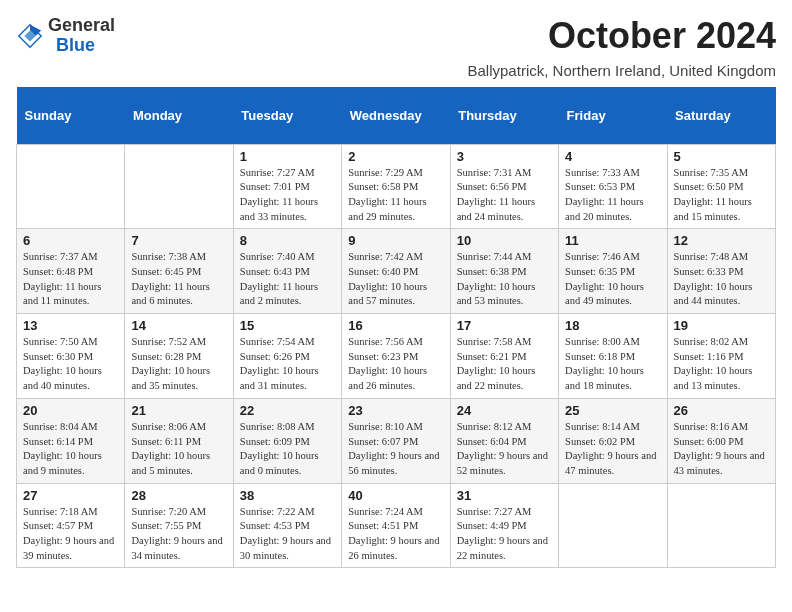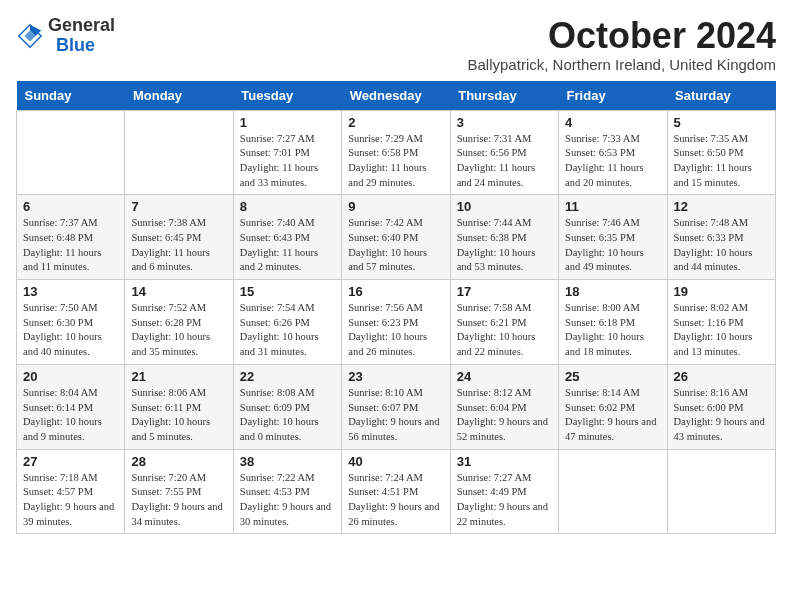--- a/index.html
+++ b/index.html
@@ -37,33 +37,33 @@
     }
     .month-title {
       font-size: 36px;
       font-weight: bold;
       color: #222;
       line-height: 1.1;
     }
     .location {
       font-size: 15px;
       color: #444;
-      margin-top: 0;
+      margin-top: 6px;
     }
     .calendar {
       width: 100%;
       border-collapse: collapse;
       margin-top: 8px;
       font-size: 11px;
     }
     .calendar th {
       background-color: #1565c0;
       color: #fff;
       text-align: left;
-      padding: 7px 8px;
+      padding: 21px 8px;
       font-size: 13px;
       font-weight: bold;
     }
     .calendar td {
       border: 1px solid #ccc;
       vertical-align: top;
       padding: 4px 6px;
       width: calc(100% / 7);
       min-height: 80px;
       color: #222;

